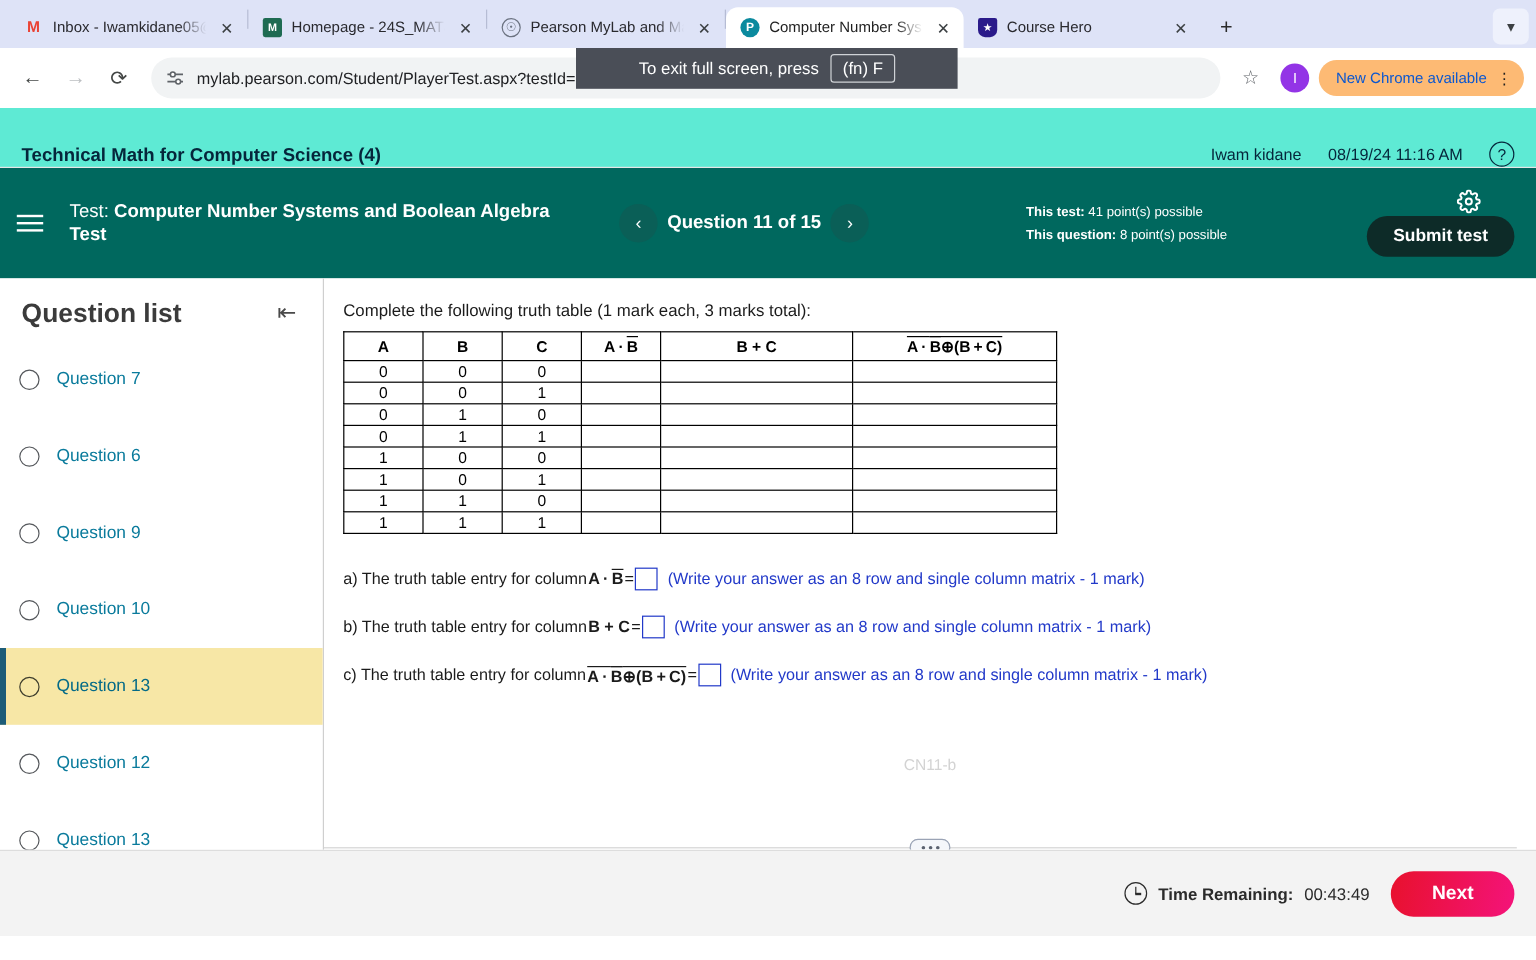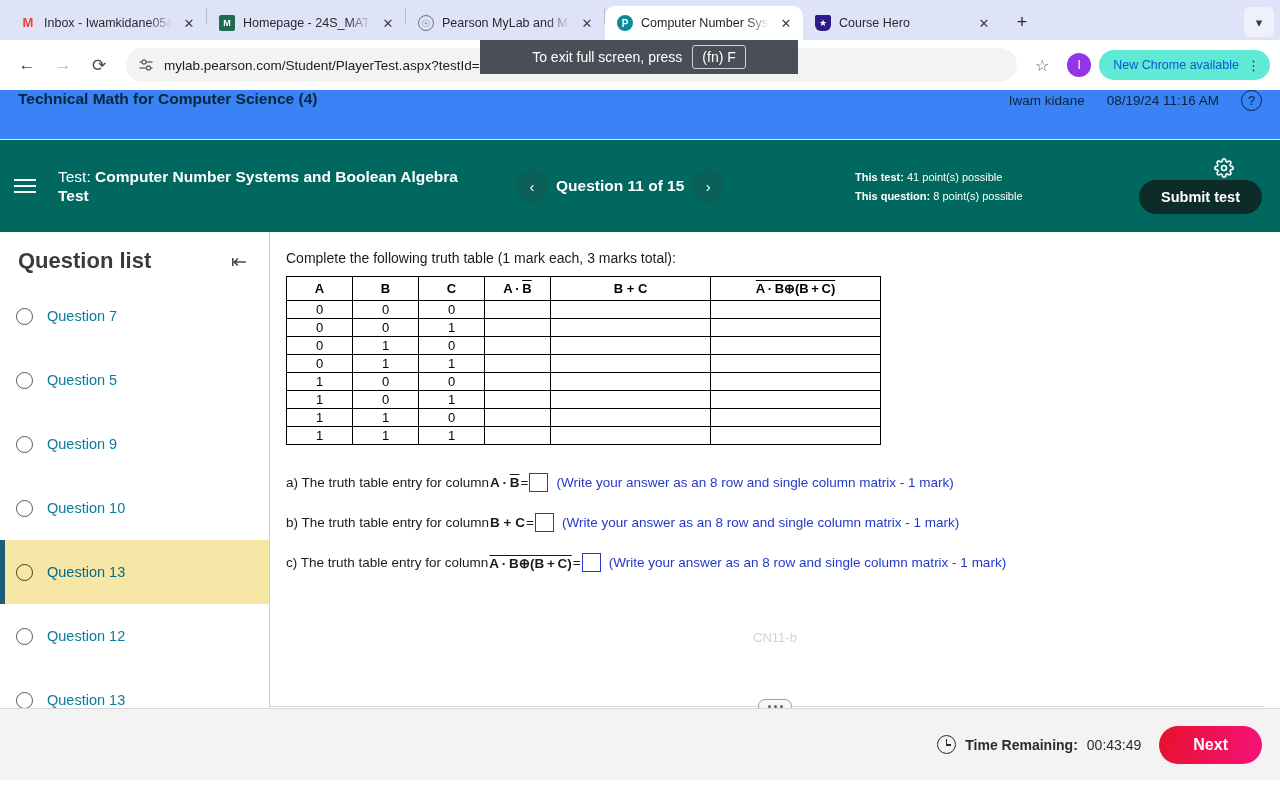--- a/index.html
+++ b/index.html
@@ -99,21 +99,21 @@
   }
   .star-btn { width: 30px; height: 30px; display: flex; align-items: center; justify-content: center; font-size: 16px; color: #5f6368; }
   .profile-av {
     width: 24px; height: 24px; border-radius: 50%;
     background: #9334e6; color: #fff;
     display: flex; align-items: center; justify-content: center;
     font-size: 12px; margin: 0 6px 0 8px;
   }
   .chrome-update {
     display: flex; align-items: center; gap: 8px;
-    background: #5eead4; color: #0b57d0;
+    background: #fdba74; color: #0b57d0;
     border-radius: 16px; height: 30px; padding: 0 10px 0 14px;
     font-size: 12.5px;
   }
   .kebab { font-size: 13px; color: #1f1f1f; letter-spacing: 0; line-height: 1; }
 
   .fs-toast {
     position: absolute;
     left: 480px; top: 0px;
     width: 318px; height: 34px;
     background: #4a4e57;
@@ -124,23 +124,23 @@
     z-index: 40;
   }
   .fs-key {
     border: 1.5px solid #cfd2d6; border-radius: 3px;
     padding: 3px 9px; font-size: 14px;
   }
 
   
   .course-bar {
     height: 50px;
-    background: #3b82f6;
+    background: #5eead4;
     display: flex;
-    align-items: flex-start;
+    align-items: flex-end;
     justify-content: space-between;
     padding: 0 18px;
     border-bottom: 1px solid #e6e6e6;
   }
   .course-title { font-size: 15.5px; color: #05263b; font-weight: 600; }
   .course-right { display: flex; align-items: center; gap: 22px; font-size: 13.5px; color: #05263b; }
   .help-circle {
     width: 21px; height: 21px; border-radius: 50%;
     border: 1.5px solid #05263b;
     display: flex; align-items: center; justify-content: center;
@@ -462,21 +462,21 @@
       <h2>Question list</h2>
       <span class="collapse-icon">⇤</span>
     </div>
 
     <div class="q-item">
       <span class="radio"></span>
       <span>Question 7</span>
     </div>
     <div class="q-item">
       <span class="radio"></span>
-      <span>Question 5</span>
+      <span>Question 6</span>
     </div>
     <div class="q-item">
       <span class="radio"></span>
       <span>Question 9</span>
     </div>
     <div class="q-item">
       <span class="radio"></span>
       <span>Question 10</span>
     </div>
     <div class="q-item current">

